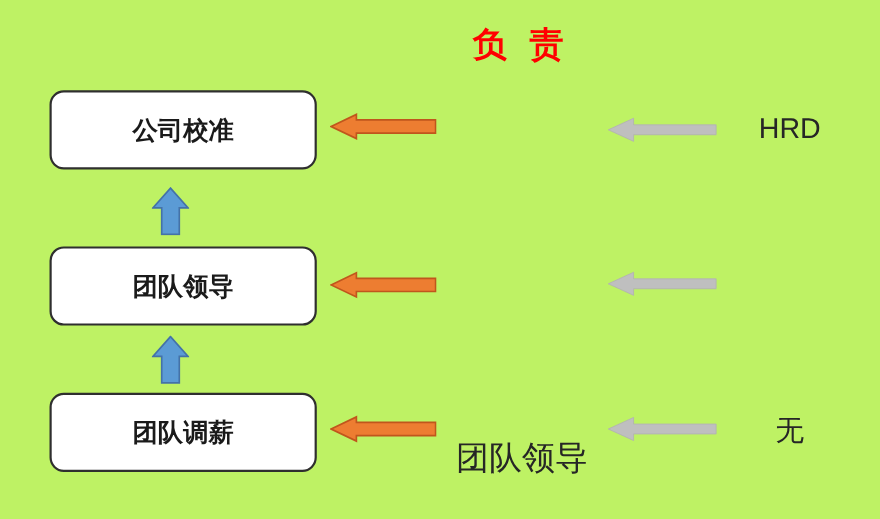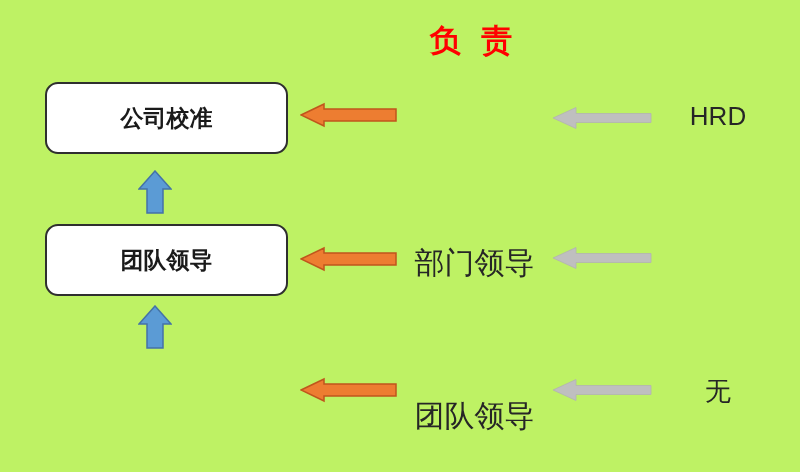--- a/index.html
+++ b/index.html
@@ -76,39 +76,41 @@
 <div id="canvas">
 
   <div class="abs col-header" style="left:418px; top:20px; width:112px;">负 责</div>
 
   <div class="abs stage-box" style="top:82px;">
     <span class="stage-label">公司校准</span>
   </div>
   <div class="abs stage-box" style="top:224px;">
     <span class="stage-label">团队领导</span>
   </div>
+  <div class="abs stage-box" style="top:357px;">
+    <span class="stage-label">团队调薪</span>
+  </div>
 
   <svg class="abs arrow-svg blue-arrow" style="left:138px; top:170px;" width="34" height="44" viewBox="0 0 34 44">
     <polygon points="17,1 33,19 25,19 25,43 9,43 9,19 1,19" fill="#5B9BD5"></polygon>
   </svg>
   <svg class="abs arrow-svg blue-arrow" style="left:138px; top:305px;" width="34" height="44" viewBox="0 0 34 44">
     <polygon points="17,1 33,19 25,19 25,43 9,43 9,19 1,19" fill="#5B9BD5"></polygon>
   </svg>
 
   <svg class="abs arrow-svg orange-arrow" style="left:300px; top:102px;" width="97" height="26" viewBox="0 0 97 26">
     <polygon points="1,13 24,2 24,7 96,7 96,19 24,19 24,24" fill="#ED7D31"></polygon>
   </svg>
   <svg class="abs arrow-svg orange-arrow" style="left:300px; top:246px;" width="97" height="26" viewBox="0 0 97 26">
     <polygon points="1,13 24,2 24,7 96,7 96,19 24,19 24,24" fill="#ED7D31"></polygon>
   </svg>
   <svg class="abs arrow-svg orange-arrow" style="left:300px; top:377px;" width="97" height="26" viewBox="0 0 97 26">
     <polygon points="1,13 24,2 24,7 96,7 96,19 24,19 24,24" fill="#ED7D31"></polygon>
   </svg>
 
-  <div class="abs mid-label cjk" style="top:243px;">部门领导</div>
   <div class="abs mid-label cjk" style="top:396px;">团队领导</div>
 
   <svg class="abs arrow-svg gray-arrow" style="left:552px; top:106px;" width="100" height="24" viewBox="0 0 100 24">
     <polygon points="1,12 24,1.5 24,7.5 99,7.5 99,16.5 24,16.5 24,22.5" fill="#BFBFBF"></polygon>
   </svg>
   <svg class="abs arrow-svg gray-arrow" style="left:552px; top:246px;" width="100" height="24" viewBox="0 0 100 24">
     <polygon points="1,12 24,1.5 24,7.5 99,7.5 99,16.5 24,16.5 24,22.5" fill="#BFBFBF"></polygon>
   </svg>
   <svg class="abs arrow-svg gray-arrow" style="left:552px; top:378px;" width="100" height="24" viewBox="0 0 100 24">
     <polygon points="1,12 24,1.5 24,7.5 99,7.5 99,16.5 24,16.5 24,22.5" fill="#BFBFBF"></polygon>

